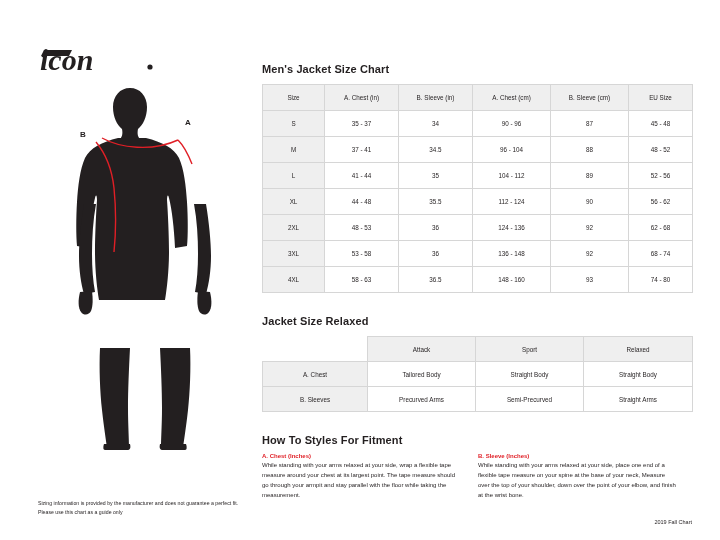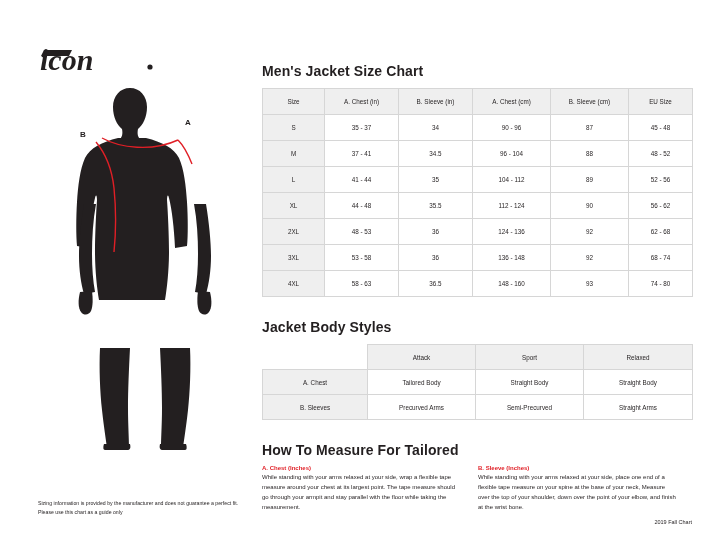--- a/index.html
+++ b/index.html
@@ -54,21 +54,21 @@
   }
 
   
   #content-panel {
     position: absolute;
     left: 262px; top: 0;
     width: 430px;
   }
 
   .section-title {
-    font-size: 14px;
+    font-size: 11px;
     font-weight: bold;
     color: #231f20;
     letter-spacing: 0.1px;
   }
 
   #size-chart-title { margin-top: 63px; }
   #styles-title { margin-top: 22px; }
   #measure-title { margin-top: 22px; }
 
   table {
@@ -262,21 +262,21 @@
         <td>4XL</td>
         <td>58 - 63</td>
         <td>36.5</td>
         <td>148 - 160</td>
         <td>93</td>
         <td>74 - 80</td>
       </tr>
     </tbody>
   </table>
 
-  <div class="section-title" id="styles-title">Jacket Body Styles</div>
+  <div class="section-title" id="styles-title">Jacket Size Relaxed</div>
 
   <table id="styles-table">
     <colgroup>
       <col style="width:105px">
         <col style="width:108px">
         <col style="width:108px">
         <col style="width:109px">
     </colgroup>
     <tbody>
       <tr>
@@ -293,21 +293,21 @@
       </tr>
       <tr>
         <td class="row-label">B. Sleeves</td>
         <td>Precurved Arms</td>
         <td>Semi-Precurved</td>
         <td>Straight Arms</td>
       </tr>
     </tbody>
   </table>
 
-  <div class="section-title" id="measure-title">How To Measure For Tailored</div>
+  <div class="section-title" id="measure-title">How To Styles For Fitment</div>
 
   <div id="measure-block">
     <div class="measure-col">
       <div class="measure-head">A. Chest (Inches)</div>
       <div class="measure-body">While standing with your arms relaxed at your side, wrap a flexible tape measure around your chest at its largest point. The tape measure should go through your armpit and stay parallel with the floor while taking the measurement.</div>
     </div>
     <div class="measure-col">
       <div class="measure-head">B. Sleeve (Inches)</div>
       <div class="measure-body">While standing with your arms relaxed at your side, place one end of a flexible tape measure on your spine at the base of your neck, Measure over the top of your shoulder, down over the point of your elbow, and finish at the wrist bone.</div>
     </div>

